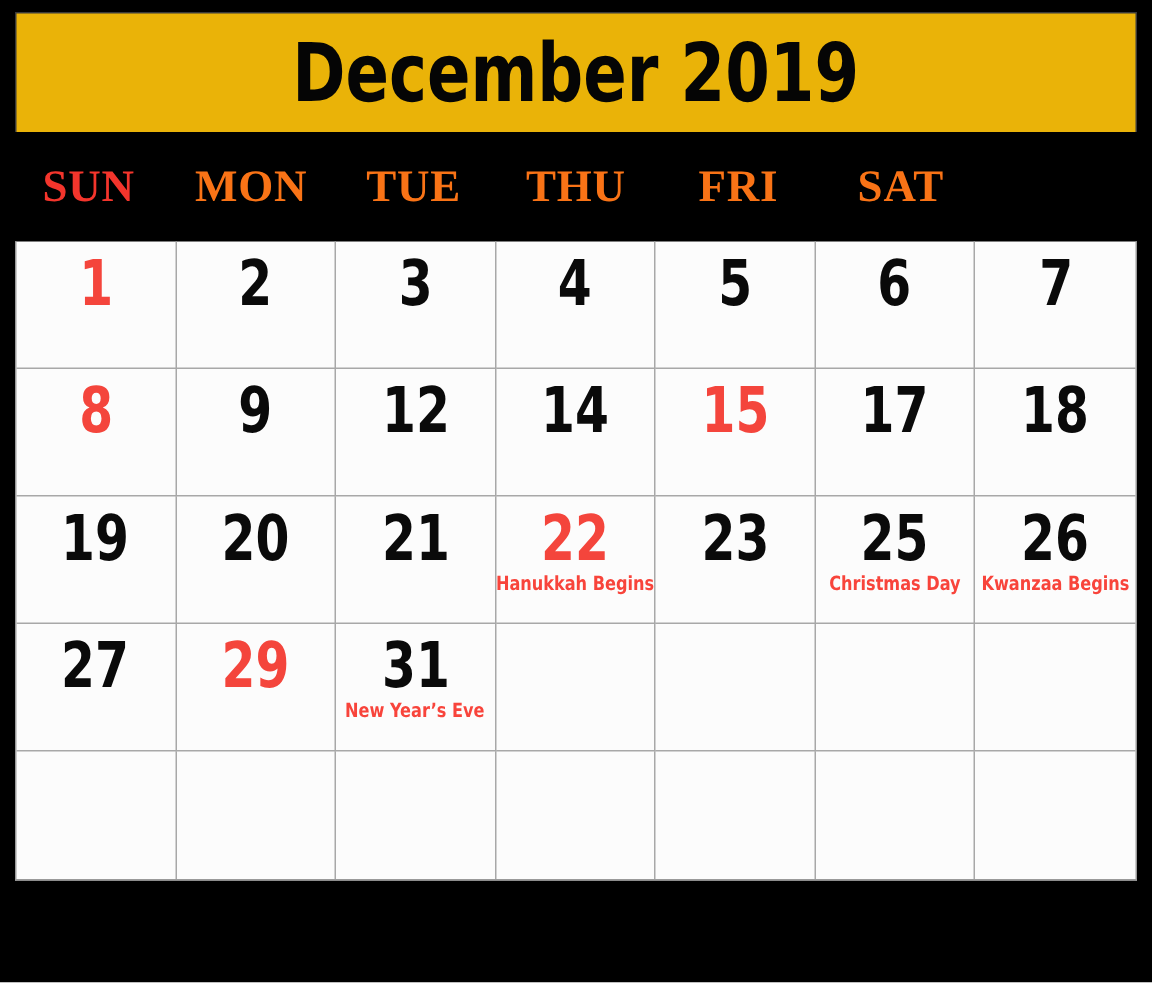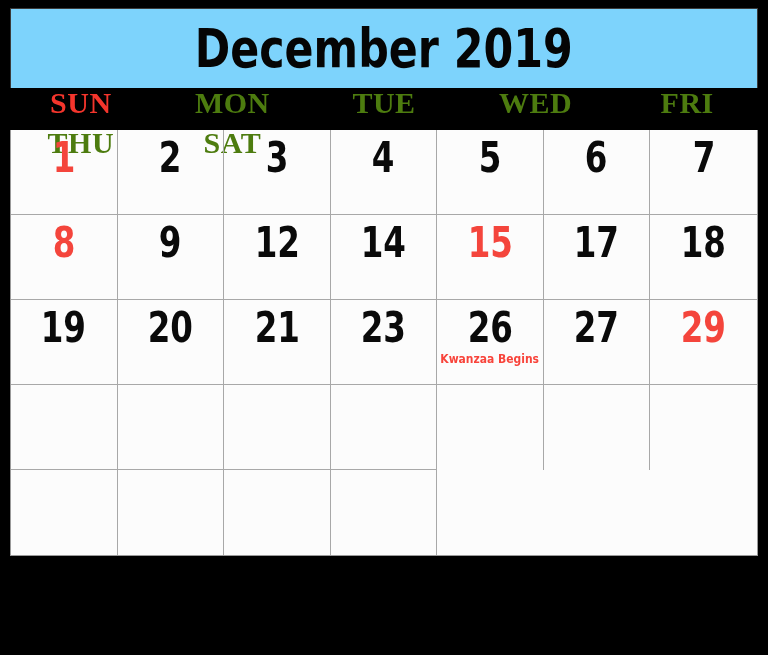--- a/index.html
+++ b/index.html
@@ -22,21 +22,21 @@
     width: 768px;
     height: 655px;
     background: #000000;
     padding: 8px 10px 9px 10px;
   }
 
   
   .title-band {
     box-sizing: border-box;
     height: 80px;
-    background: #7dd3fc;
+    background: #eab308;
     border: 1px solid #3a3a3a;
     border-bottom: none;
     display: flex;
     align-items: center;
     justify-content: center;
   }
 
   .title-text {
     font-family: "Liberation Sans Narrow", "DejaVu Sans Condensed", "Liberation Sans", sans-serif;
     font-weight: bold;
@@ -45,35 +45,35 @@
     color: #050505;
     letter-spacing: 0px;
     transform: scaleX(0.88);
     transform-origin: center;
     white-space: nowrap;
   }
 
   
   .weekday-row {
     display: grid;
-    grid-template-columns: repeat(5, 1fr);
+    grid-template-columns: repeat(7, 1fr);
     background: #000000;
-    height: 42px;
+    height: 73px;
     gap: 10px;
   }
 
   .weekday-cell {
     display: flex;
     align-items: center;
     justify-content: center;
     font-family: "Liberation Serif", "DejaVu Serif", serif;
     font-weight: bold;
     font-size: 30px;
     line-height: 1;
-    color: #4d7c0f;
+    color: #f97316;
     letter-spacing: 0.5px;
   }
 
   .weekday-cell.sunday {
     color: #f4352c;
   }
 
   
   .day-grid {
     box-sizing: border-box;
@@ -138,23 +138,22 @@
 <div class="calendar-frame">
 
   <div class="title-band">
     <div class="title-text">December 2019</div>
   </div>
 
   <div class="weekday-row">
       <div class="weekday-cell sunday">SUN</div>
       <div class="weekday-cell">MON</div>
       <div class="weekday-cell">TUE</div>
-      <div class="weekday-cell">WED</div>
+      <div class="weekday-cell">THU</div>
       <div class="weekday-cell">FRI</div>
-      <div class="weekday-cell">THU</div>
       <div class="weekday-cell">SAT</div>
     </div>
 
   <div class="day-grid">
       <div class="day-cell sunday">
         <div class="day-number">1</div>
       </div>
       <div class="day-cell">
         <div class="day-number">2</div>
       </div>
@@ -196,33 +195,45 @@
       </div>
       <div class="day-cell">
         <div class="day-number">19</div>
       </div>
       <div class="day-cell">
         <div class="day-number">20</div>
       </div>
       <div class="day-cell">
         <div class="day-number">21</div>
       </div>
+      <div class="day-cell sunday">
+        <div class="day-number">22</div>
+        <div class="day-event">Hanukkah Begins</div>
+      </div>
       <div class="day-cell">
         <div class="day-number">23</div>
+      </div>
+      <div class="day-cell">
+        <div class="day-number">25</div>
+        <div class="day-event">Christmas Day</div>
       </div>
       <div class="day-cell">
         <div class="day-number">26</div>
         <div class="day-event">Kwanzaa Begins</div>
       </div>
       <div class="day-cell">
         <div class="day-number">27</div>
       </div>
       <div class="day-cell sunday">
         <div class="day-number">29</div>
       </div>
+      <div class="day-cell">
+        <div class="day-number">31</div>
+        <div class="day-event">New Year’s Eve</div>
+      </div>
       <div class="day-cell empty"></div>
       <div class="day-cell empty"></div>
       <div class="day-cell empty"></div>
       <div class="day-cell empty"></div>
       <div class="day-cell sunday empty last-row"></div>
       <div class="day-cell empty last-row"></div>
       <div class="day-cell empty last-row"></div>
       <div class="day-cell empty last-row"></div>
       <div class="day-cell empty last-row"></div>
       <div class="day-cell empty last-row"></div>

